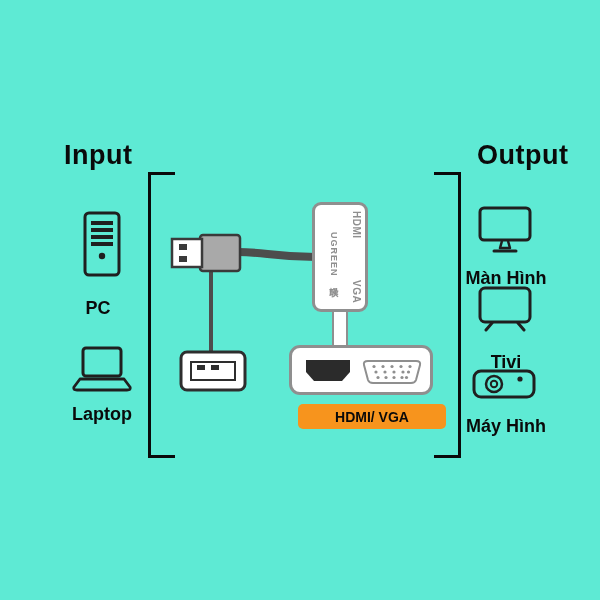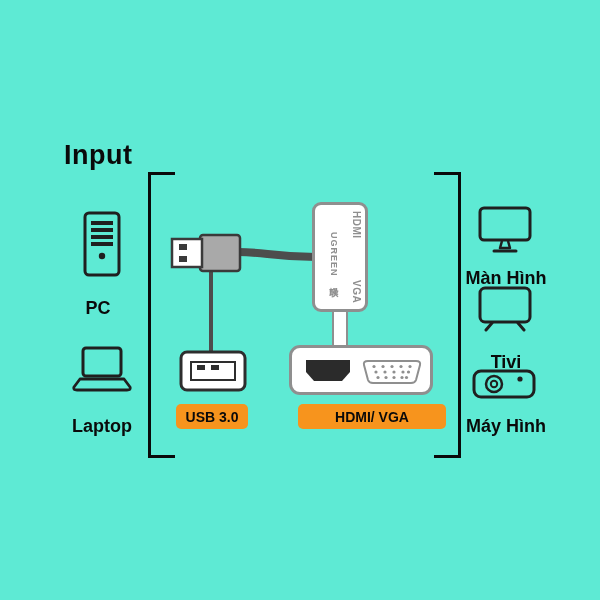--- a/index.html
+++ b/index.html
@@ -58,21 +58,21 @@
     </svg>
   </div>
   <div class="abs dev-label" style="left:68px;top:286px;width:60px;">PC</div>
 
   <div class="abs z2" style="left:70px;top:346px;">
     <svg width="64" height="50" viewBox="0 0 64 50">
       <rect x="13" y="2" width="38" height="28" rx="3" fill="none" stroke="#1F1F1F" stroke-width="3"></rect>
       <path d="M10 33 L54 33 L60 41 Q61.5 44 57 44 L7 44 Q2.5 44 4 41 Z" fill="none" stroke="#1F1F1F" stroke-width="2.8" stroke-linejoin="round"></path>
     </svg>
   </div>
-  <div class="abs dev-label" style="left:61px;top:404px;width:82px;">Laptop</div>
+  <div class="abs dev-label" style="left:61px;top:392px;width:82px;">Laptop</div>
 
   <div class="abs z2" style="left:170px;top:231px;">
     <svg width="72" height="44" viewBox="0 0 72 44">
       <rect x="30" y="4" width="40" height="36" rx="3" fill="#A9A9A9" stroke="#3A3A3A" stroke-width="2.5"></rect>
       <rect x="2" y="8" width="30" height="28" fill="#FFFFFF" stroke="#3A3A3A" stroke-width="2.5"></rect>
       <rect x="9" y="13" width="8" height="6" fill="#3A3A3A"></rect>
       <rect x="9" y="25" width="8" height="6" fill="#3A3A3A"></rect>
     </svg>
   </div>
 
@@ -116,23 +116,23 @@
 
   <div class="abs z2" style="left:179px;top:350px;">
     <svg width="68" height="42" viewBox="0 0 68 42">
       <rect x="2" y="2" width="64" height="38" rx="6" fill="#FFFFFF" stroke="#2E2E2E" stroke-width="3"></rect>
       <rect x="12" y="12" width="44" height="18" fill="#FFFFFF" stroke="#2E2E2E" stroke-width="2"></rect>
       <rect x="18" y="15" width="8" height="5" fill="#2E2E2E"></rect>
       <rect x="32" y="15" width="8" height="5" fill="#2E2E2E"></rect>
     </svg>
   </div>
 
-  <div class="abs badge z3" style="left:176px;top:404px;width:72px;">USB 3.0</div>
   <div class="abs badge z3" style="left:286px;top:404px;width:148px;margin-left:12px;">HDMI/ VGA</div>
 
+  <div class="abs section-title" style="left:477px;top:140px;">Output</div>
   <div class="abs bracket-right" style="left:434px;top:172px;"></div>
 
   <div class="abs z2" style="left:478px;top:206px;">
     <svg width="54" height="48" viewBox="0 0 54 48">
       <rect x="2" y="2" width="50" height="32" rx="4" fill="none" stroke="#1F1F1F" stroke-width="3"></rect>
       <path d="M24 35 L22 42 L32 42 L30 35" fill="none" stroke="#1F1F1F" stroke-width="2.5" stroke-linejoin="round"></path>
       <line x1="16" y1="45" x2="38" y2="45" stroke="#1F1F1F" stroke-width="3" stroke-linecap="round"></line>
     </svg>
   </div>
   <div class="abs dev-label" style="left:460px;top:256px;width:92px;">Màn Hình</div>

